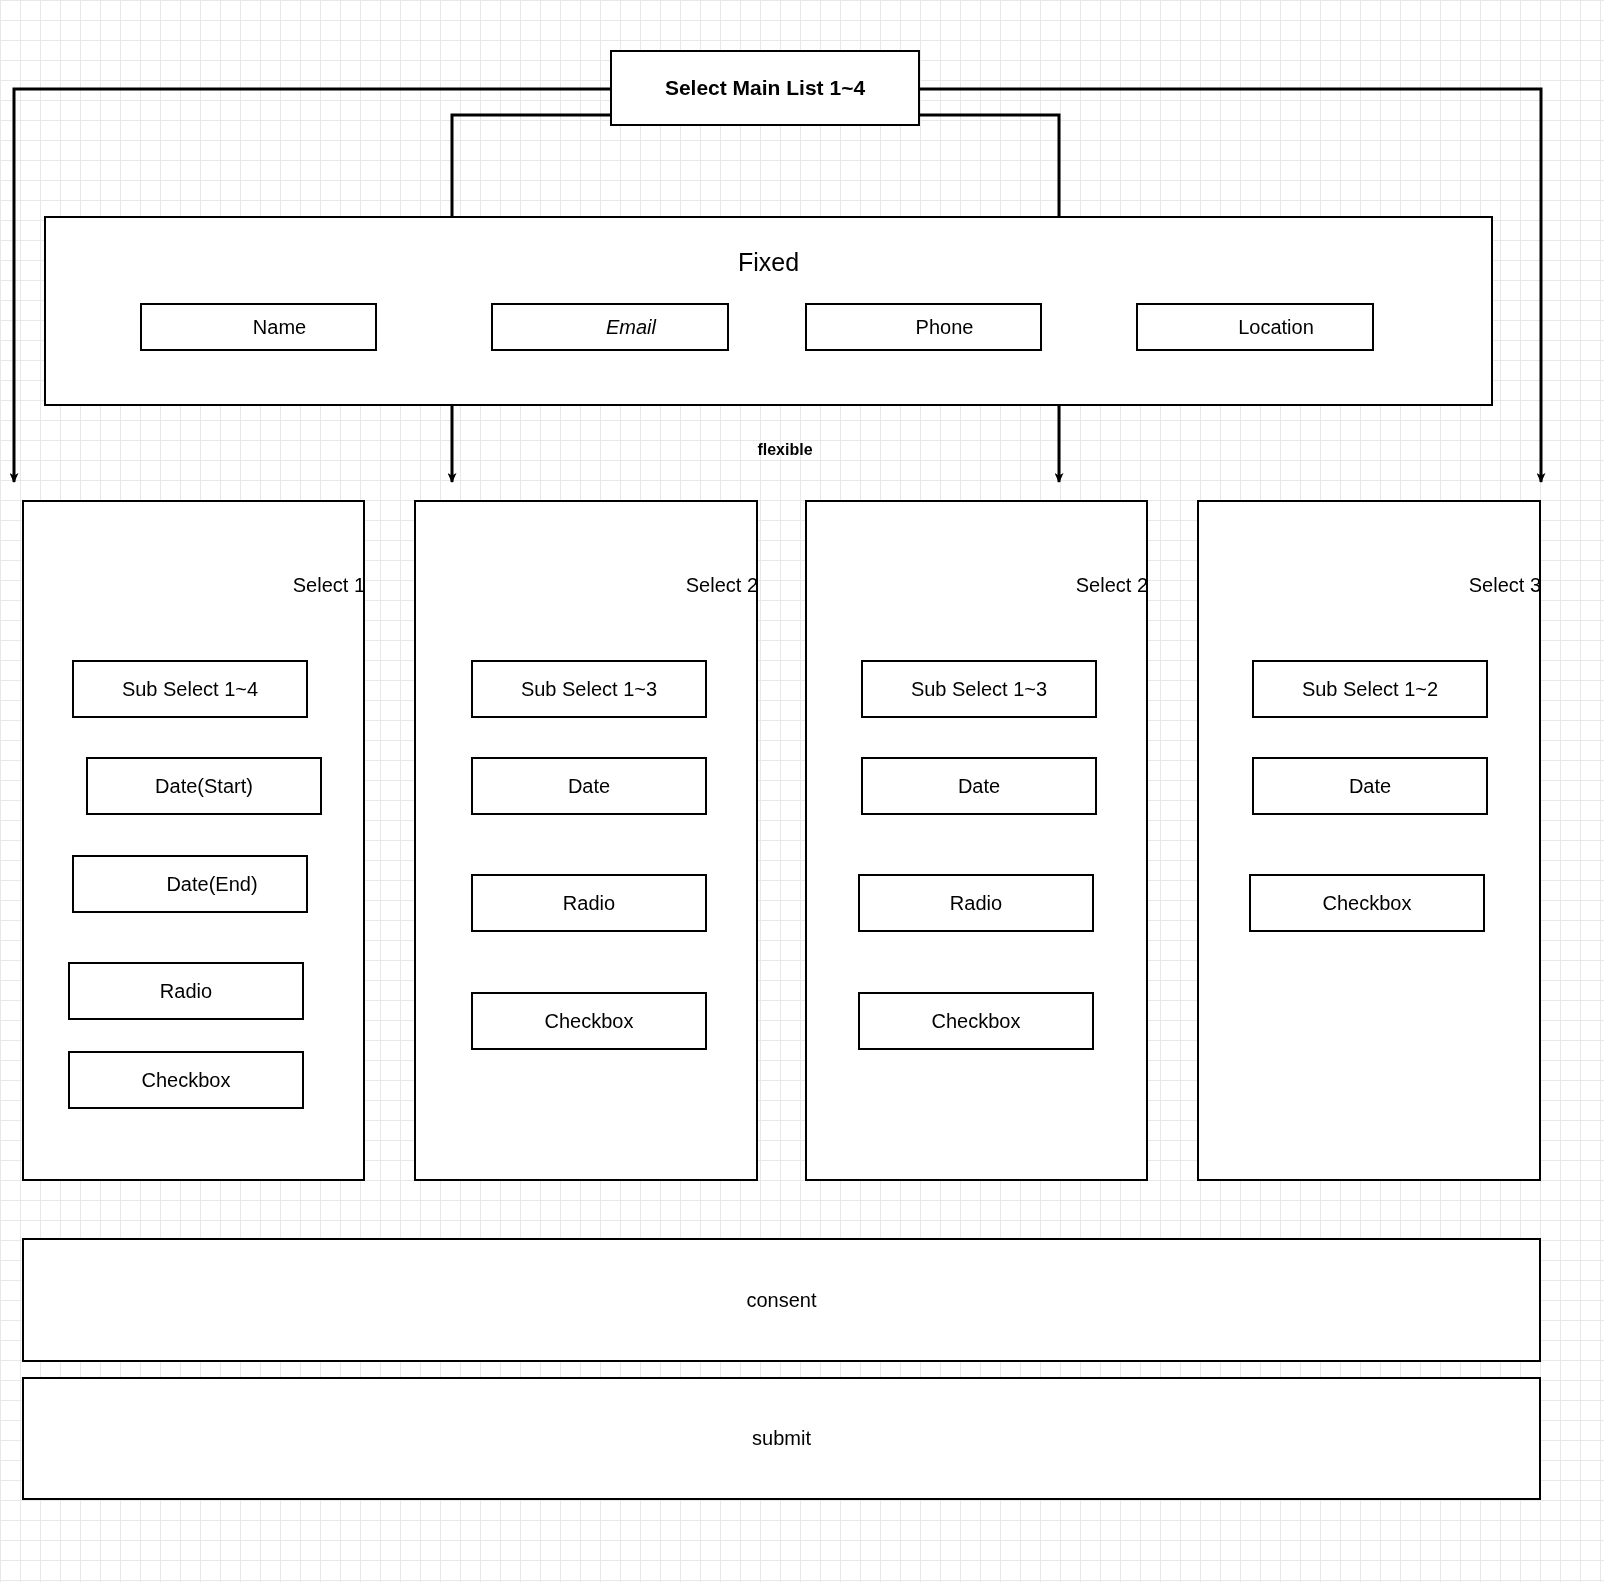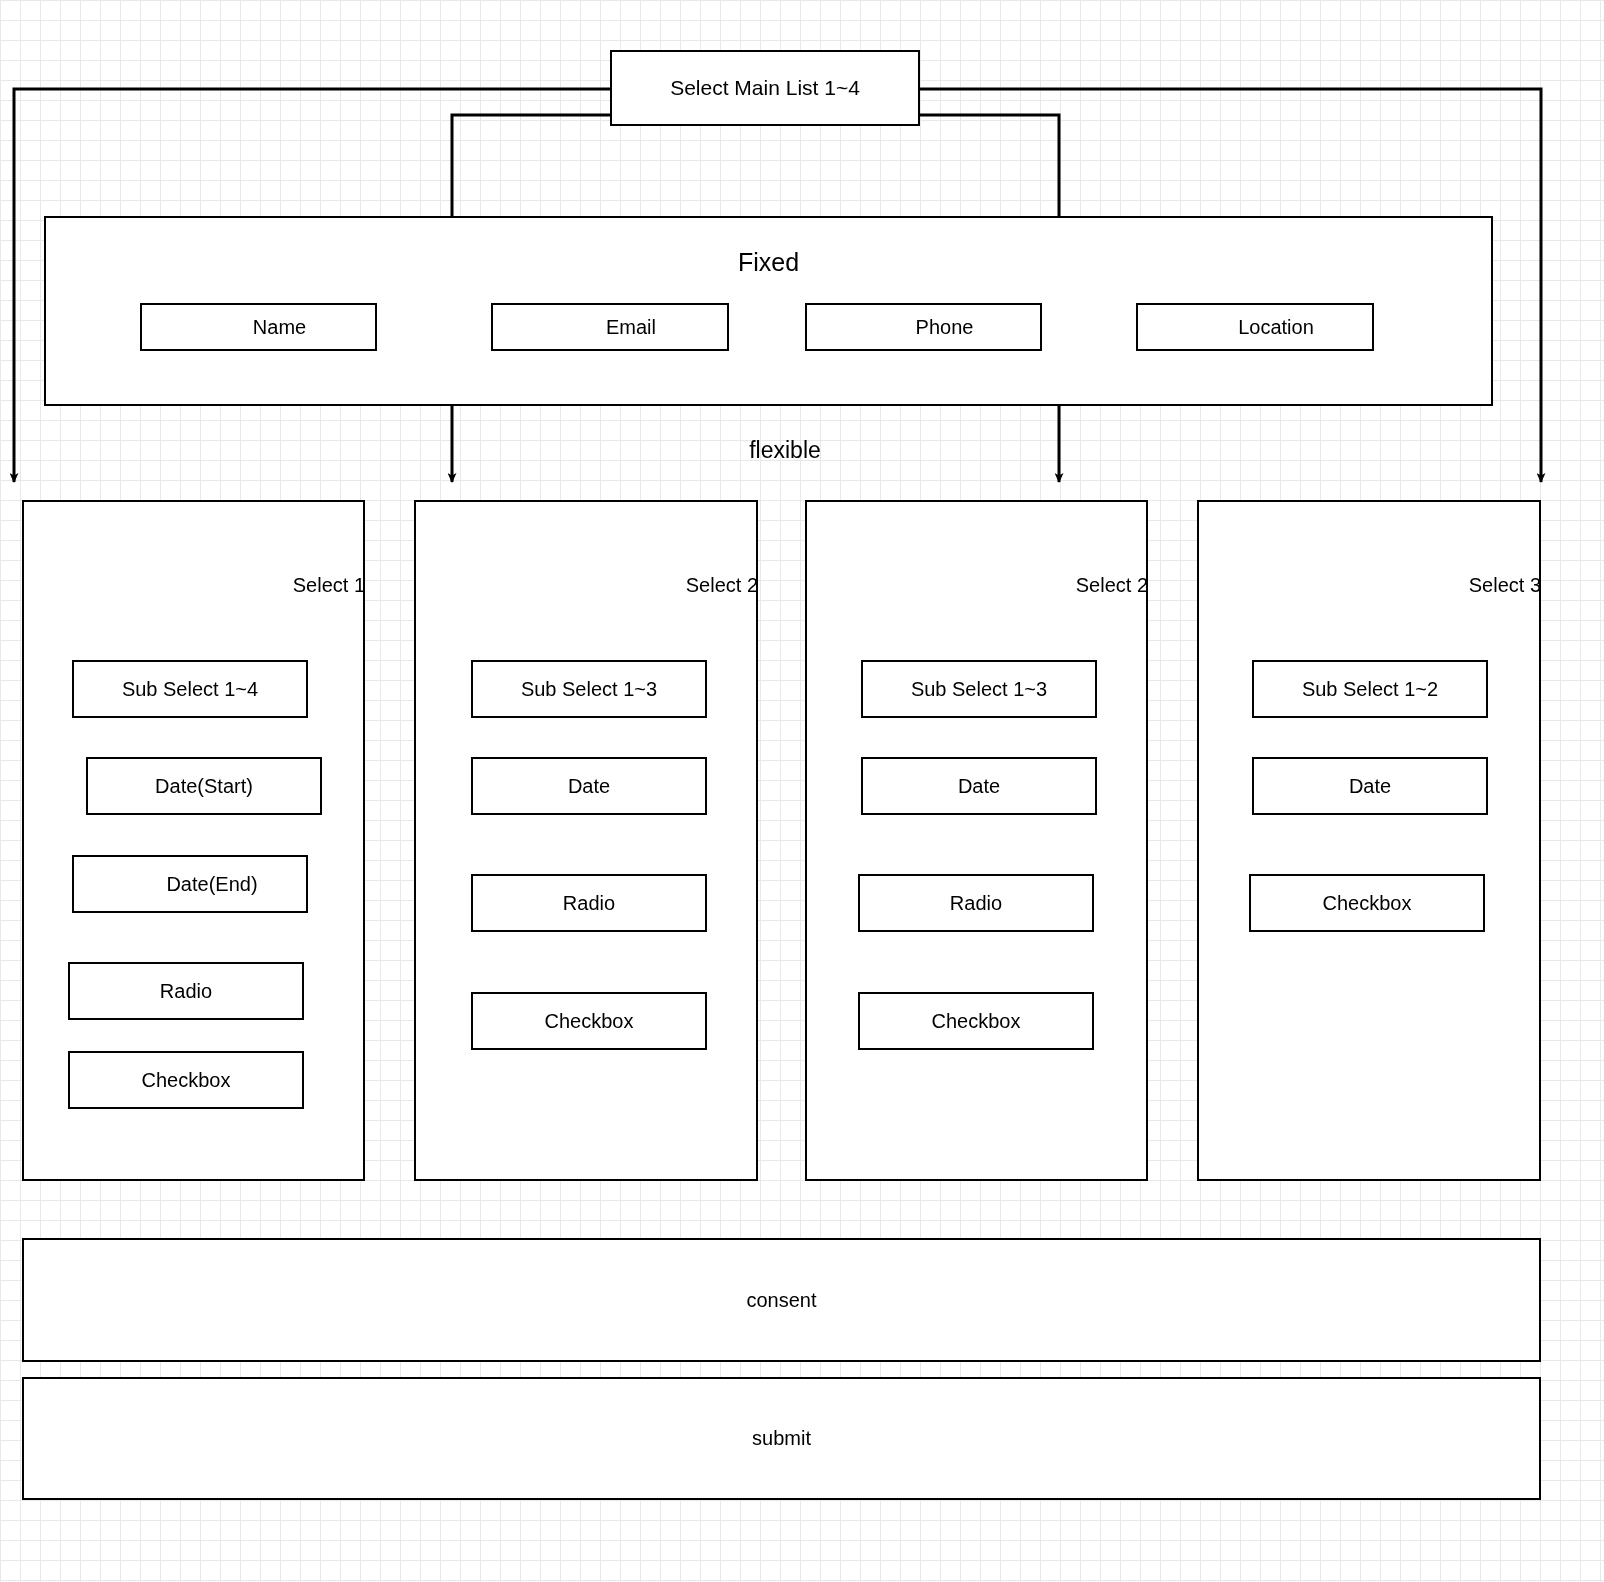--- a/index.html
+++ b/index.html
@@ -49,21 +49,21 @@
     white-space: nowrap;
   }
 
   
   #title-box {
     left: 610px;
     top: 50px;
     width: 310px;
     height: 76px;
     font-size: 21px;
-    font-weight: normal;
+    font-weight: bold;
     z-index: 6;
   }
 
   
   #fixed-section {
     left: 44px;
     top: 216px;
     width: 1449px;
     height: 190px;
     background: #ffffff;
@@ -81,32 +81,33 @@
     z-index: 6;
   }
   .fixed-field {
     top: 303px;
     height: 48px;
     font-size: 20px;
     z-index: 6;
     padding-left: 42px;
   }
   #field-0 { left: 140px;  width: 237px; }
-  #field-1 { left: 491px;  width: 238px; }
+  #field-1 { left: 491px;  width: 238px; font-style: italic; }
   #field-2 { left: 805px;  width: 237px; }
   #field-3 { left: 1136px; width: 238px; }
 
   
   #flexible-label {
     left: 702px;
     top: 436px;
     width: 166px;
     height: 28px;
-    font-size: 23px;
-    z-index: 6;
+    font-size: 16px;
+    z-index: 6;
+    font-weight: bold;
   }
 
   
   .select-col {
     top: 500px;
     height: 681px;
     z-index: 5;
   }
   #col-0 { left: 22px;   width: 343px; }
   #col-1 { left: 414px;  width: 344px; }

